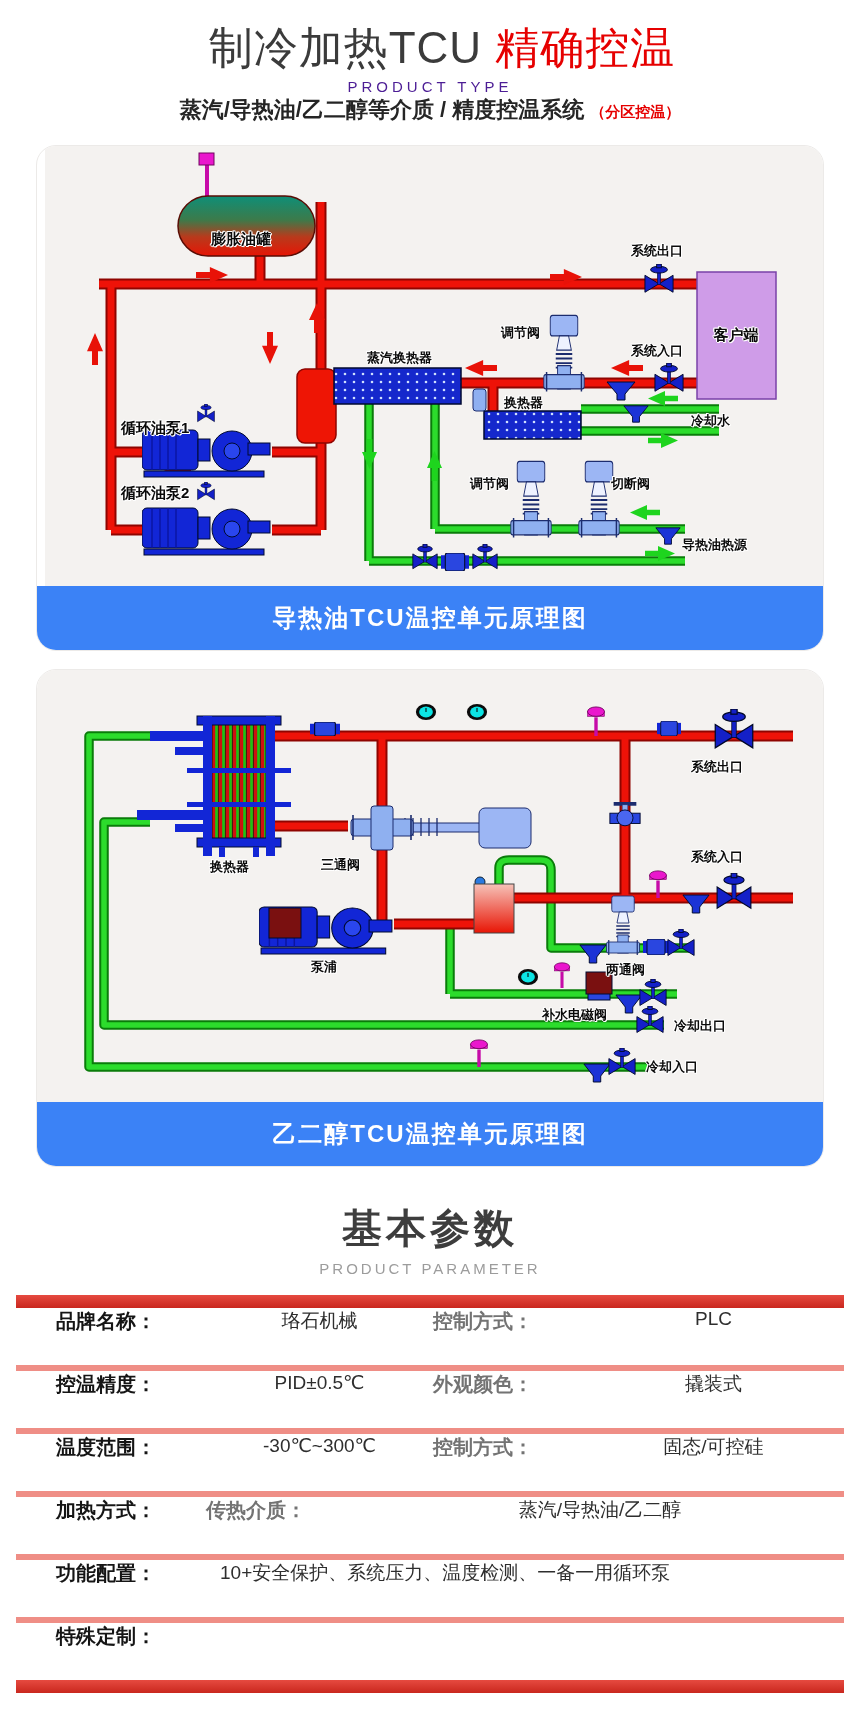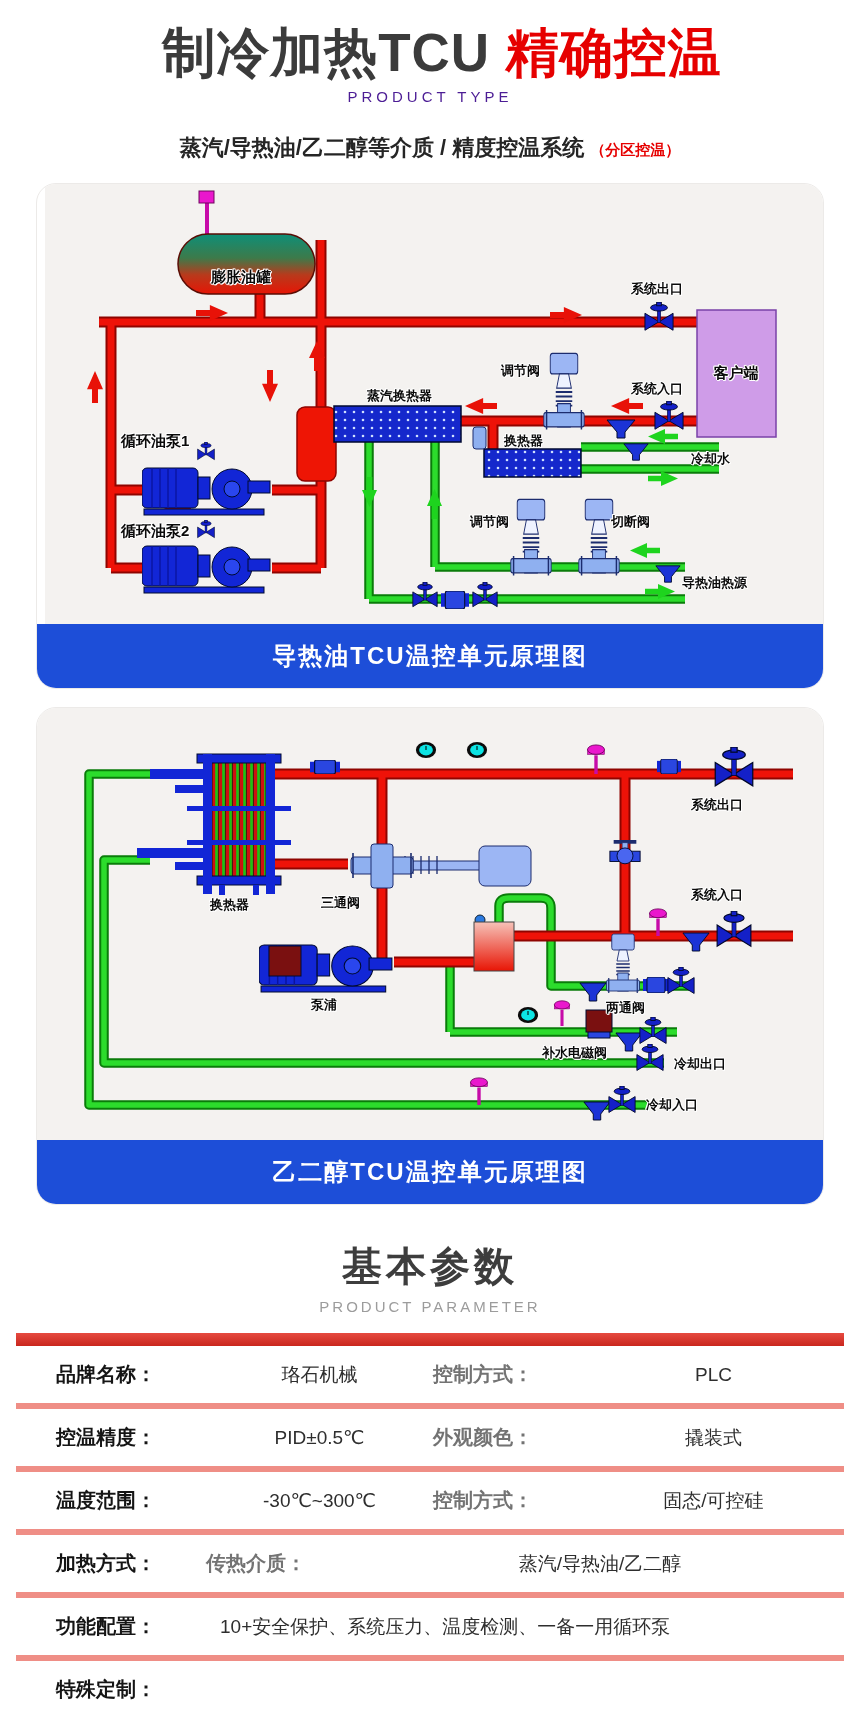--- a/index.html
+++ b/index.html
@@ -1,55 +1,55 @@
 <!DOCTYPE html>
 <html><head>
 <meta charset="utf-8">
 <style>
   html,body{margin:0;padding:0;background:#ffffff;width:860px;
     font-family:"Liberation Sans","DejaVu Sans",sans-serif;}
   .page{width:860px;height:1714px;position:relative;overflow:hidden;background:#fff;}
 
   
   .hdr{text-align:center;padding-top:24px;}
-  .hdr-title{font-size:53px;font-weight:700;letter-spacing:1px;line-height:1.1;padding-left:24px;}
+  .hdr-title{font-size:44px;font-weight:400;letter-spacing:1px;line-height:1.1;padding-left:24px;}
   .hdr-title .t-main{color:#3b3b3b;}
   .hdr-title .t-accent{color:#e60000;}
   .hdr-sub{margin-top:6px;font-size:15px;color:#4c1d95;letter-spacing:4px;}
-  .hdr-tag{margin-top:28px;font-size:22px;font-weight:bold;color:#252525;}
+  .hdr-tag{margin-top:0;font-size:22px;font-weight:bold;color:#252525;}
   .hdr-tag .tag-note{color:#e60000;font-size:15px;font-weight:bold;}
 
   
   .panel{margin:0 36px;border-radius:20px;overflow:hidden;border:1px solid #eceae8;}
   .panel-1{margin-top:20px;}
   .panel-2{margin-top:18px;}
   .diagram{position:relative;background:#f4f2f0;}
   .diagram svg{position:absolute;left:0;top:0;}
   .d1{height:440px;margin-left:8px;}
   .d2{height:432px;}
-  .caption{height:64px;background:#1d4ed8;color:#fff;display:flex;align-items:center;
+  .caption{height:64px;background:#3b82f6;color:#fff;display:flex;align-items:center;
     justify-content:center;font-size:24px;font-weight:bold;letter-spacing:2px;}
   .dlabel{position:absolute;font-size:13px;font-weight:bold;color:#0a0a0a;white-space:nowrap;
     text-shadow:1px 0 0 #fff,-1px 0 0 #fff,0 1px 0 #fff,0 -1px 0 #fff,1px 1px 0 #fff,-1px -1px 0 #fff;}
   .dlabel-big{font-size:15px;}
 
   
   .pr-o{stroke:#8f0400;stroke-width:11;fill:none;stroke-linejoin:round;stroke-linecap:butt;}
   .pr-i{stroke:#ee1208;stroke-width:7;fill:none;stroke-linejoin:round;stroke-linecap:butt;}
   .pg-o{stroke:#0a7c0a;stroke-width:9.5;fill:none;stroke-linejoin:round;}
   .pg-i{stroke:#2cdc2c;stroke-width:5.5;fill:none;stroke-linejoin:round;}
   .ar{color:#e81208;} .ag{color:#1ed41e;}
 
   
   .param-hd{text-align:center;margin-top:34px;}
   .param-title{font-size:40px;font-weight:900;color:#3d3d3d;letter-spacing:4px;}
   .param-sub{margin-top:4px;font-size:15px;color:#9c9c9c;letter-spacing:3px;}
   .ptable{margin:18px 16px 0 16px;}
   .pbar{height:13px;background:linear-gradient(#e64a40,#c9271e);}
-  .prow{height:57px;display:flex;align-items:center;}
+  .prow{height:57px;display:flex;}
   .pcell-l{flex:0 0 150px;padding-left:40px;font-size:20px;font-weight:bold;color:#151515;}
   .pcell-v{flex:1;text-align:center;font-size:19px;color:#2e2e2e;}
   .pcell-l2{flex:0 0 150px;font-size:20px;font-weight:bold;color:#737373;}
   .pcell-v2{flex:1.15;text-align:center;font-size:19px;color:#2e2e2e;}
   .pcell-vfull{flex:1;font-size:19px;color:#2e2e2e;padding-left:14px;}
   .psep{height:6px;background:#ef8e86;}
 </style>
 </head>
 <body>
 
@@ -223,21 +223,21 @@
       <span class="dlabel" style="left:586px;top:96px">系统出口</span>
       <span class="dlabel dlabel-big" style="left:656px;top:180px;width:70px;text-align:center">客户端</span>
       <span class="dlabel" style="left:456px;top:178px">调节阀</span>
       <span class="dlabel" style="left:586px;top:196px">系统入口</span>
       <span class="dlabel" style="left:322px;top:203px">蒸汽换热器</span>
       <span class="dlabel" style="left:459px;top:248px">换热器</span>
       <span class="dlabel" style="left:646px;top:266px">冷却水</span>
       <span class="dlabel" style="left:425px;top:329px">调节阀</span>
       <span class="dlabel" style="left:566px;top:329px">切断阀</span>
       <span class="dlabel" style="left:637px;top:390px">导热油热源</span>
-      <span class="dlabel dlabel-big" style="left:76px;top:248px">循环油泵1</span>
+      <span class="dlabel dlabel-big" style="left:76px;top:273px">循环油泵1</span>
       <span class="dlabel dlabel-big" style="left:76px;top:338px">循环油泵2</span>
     </div>
     <div class="caption">导热油TCU温控单元原理图</div>
   </div>
 
   <div class="panel panel-2">
     <div class="diagram d2">
       <svg width="788" height="432" viewBox="0 0 788 432">
         <defs>
           <pattern id="plates" width="7" height="10" patternUnits="userSpaceOnUse">

